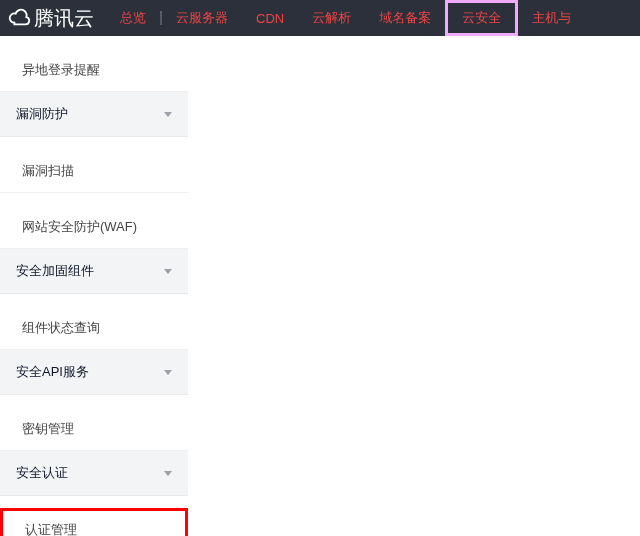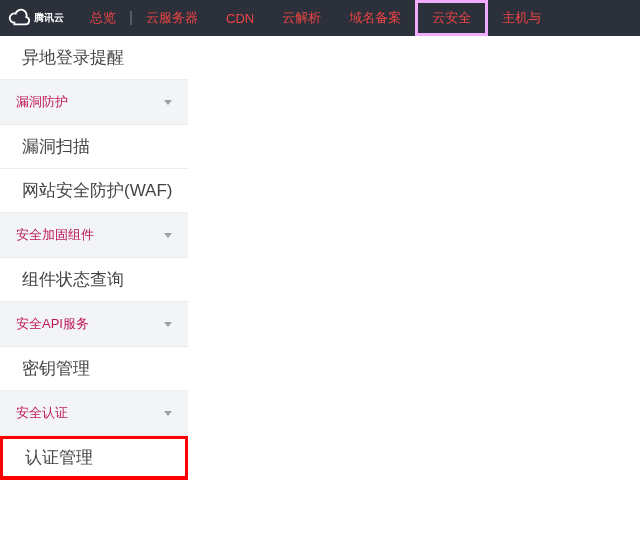--- a/index.html
+++ b/index.html
@@ -20,22 +20,22 @@
       padding-left: 8px;
       white-space: nowrap;
     }
     .brand {
       display: flex;
       align-items: center;
       gap: 4px;
       padding-right: 12px;
     }
     .brand-text {
-      font-size: 10px;
-      font-weight: 700;
+      font-size: 20px;
+      font-weight: 400;
     }
     .nav-items {
       display: flex;
       align-items: center;
       height: 100%;
     }
     .nav-item {
       color: #ef4444;
       font-size: 13px;
       padding: 0 14px;
@@ -60,21 +60,21 @@
     .nav-highlight {
       border: 3px solid #f0abfc;
       pointer-events: none;
     }
     .sidebar {
       width: 188px;
       background: #ffffff;
     }
     .sb-group-header {
       background: #f3f4f5;
-      color: #be185d;
+      color: #0f172a;
       height: 45px;
       display: flex;
       align-items: center;
       justify-content: space-between;
       padding: 0 16px 0 16px;
       border-bottom: 1px solid #e8e9ea;
       font-size: 13px;
     }
     .sb-group-header .caret {
       width: 0; height: 0;
@@ -82,22 +82,23 @@
       border-left: 4px solid transparent;
       border-right: 4px solid transparent;
     }
     .sb-item {
       height: 44px;
       display: flex;
       align-items: center;
       padding-left: 22px;
       color: #444;
       border-bottom: 1px solid #eeeeee;
-      font-size: 17px;
+      font-size: 13px;
       background: #ffffff;
+      margin-top: 12px;
     }
     .sb-highlight {
       border: 3px solid #ff0000;
       border-bottom-width: 4px;
     }
     .logo-svg {
       width: 22px;
       height: 22px;
       display: block;
     }

